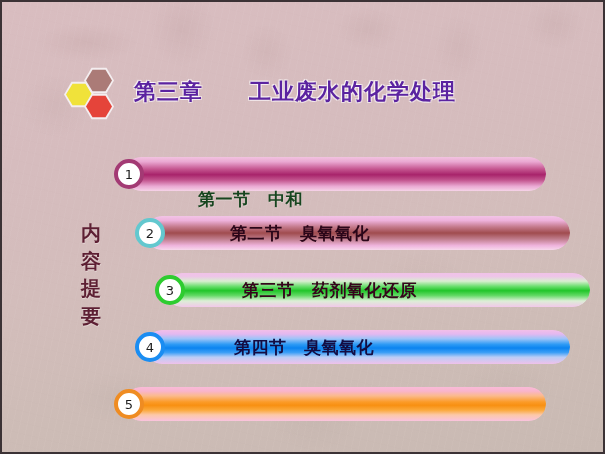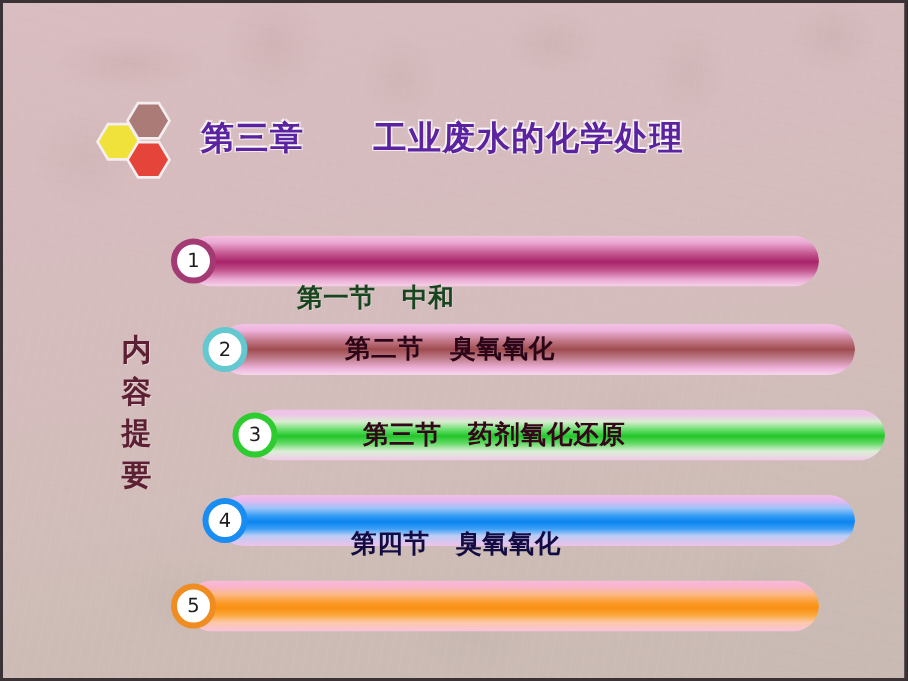--- a/index.html
+++ b/index.html
@@ -175,21 +175,21 @@
       #f0c2e8 0%, #eec5e8 10%, #d8eed0 24%, #66dd6a 40%, #22c62a 52%, #62d964 66%, #dcefd6 82%, #f2c8ea 100%);
   }
   #bar3-label { left: 240px; top: 271px; color: #35051b; text-align: right; }
 
   
   #bar4 { left: 143px; top: 328px; width: 425px; }
   #bar4 .bar-fill {
     background: linear-gradient(to bottom,
       #f2bfe8 0%, #e3b8f0 12%, #9cc4f8 26%, #2f9bf5 42%, #0b84f0 53%, #3a9ef6 66%, #bbcdf6 80%, #efc1ea 100%);
   }
-  #bar4-label { left: 232px; top: 344px; color: #130c43; }
+  #bar4-label { left: 232px; top: 328px; color: #130c43; }
 
   
   #bar5 { left: 122px; top: 385px; width: 422px; }
   #bar5 .bar-fill {
     background: linear-gradient(to bottom,
       #f9bbd8 0%, #f9b4cc 12%, #fbba8c 26%, #fb9b28 44%, #f89012 54%, #fba93c 68%, #fcc8a8 82%, #f9c3de 100%);
   }
   #bar5-label { left: 200px; top: 385px; color: #3d0612; }
 </style>
 </head>

